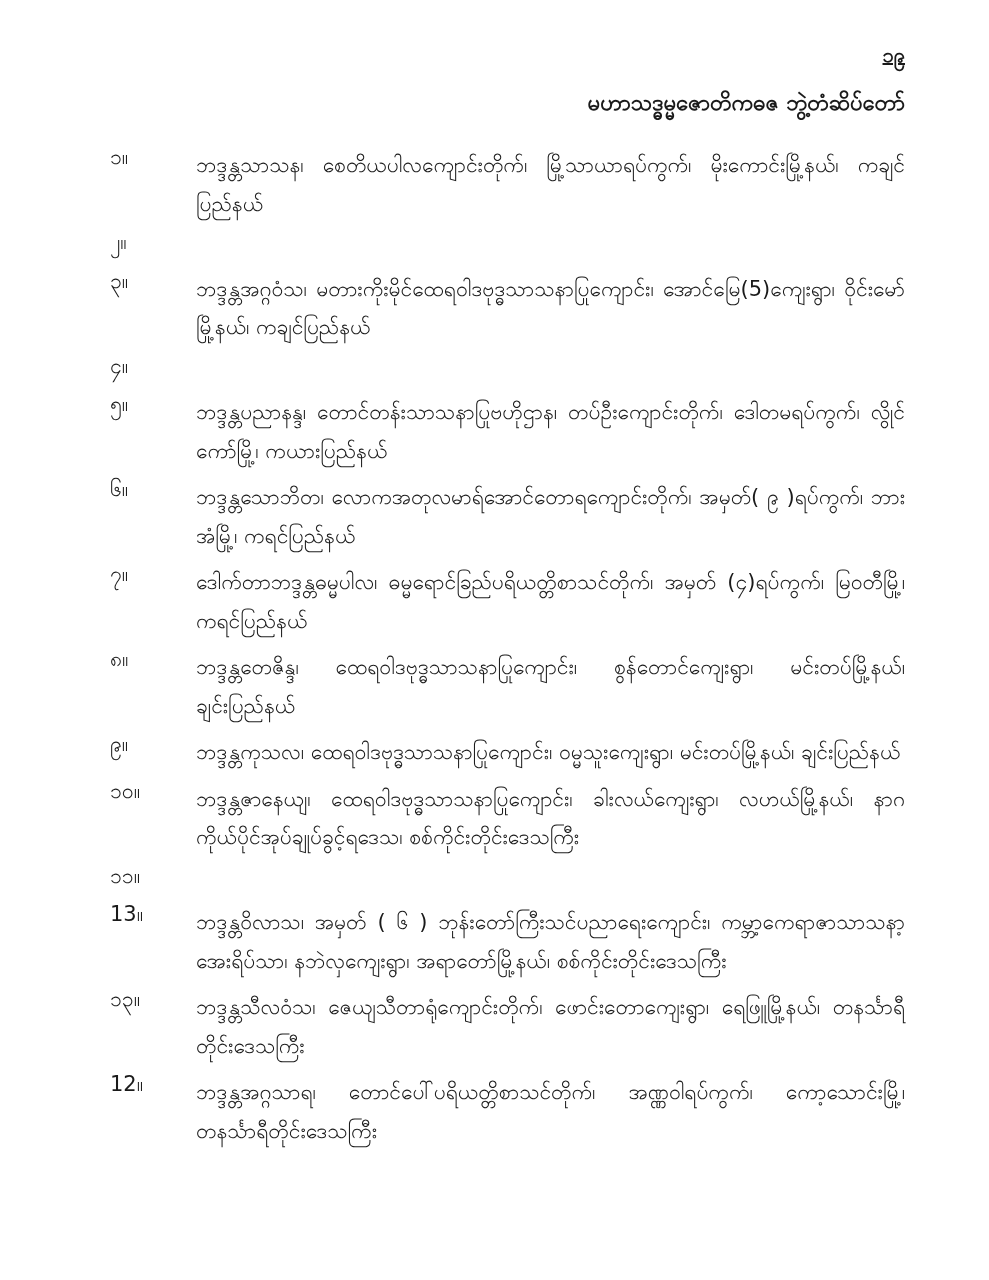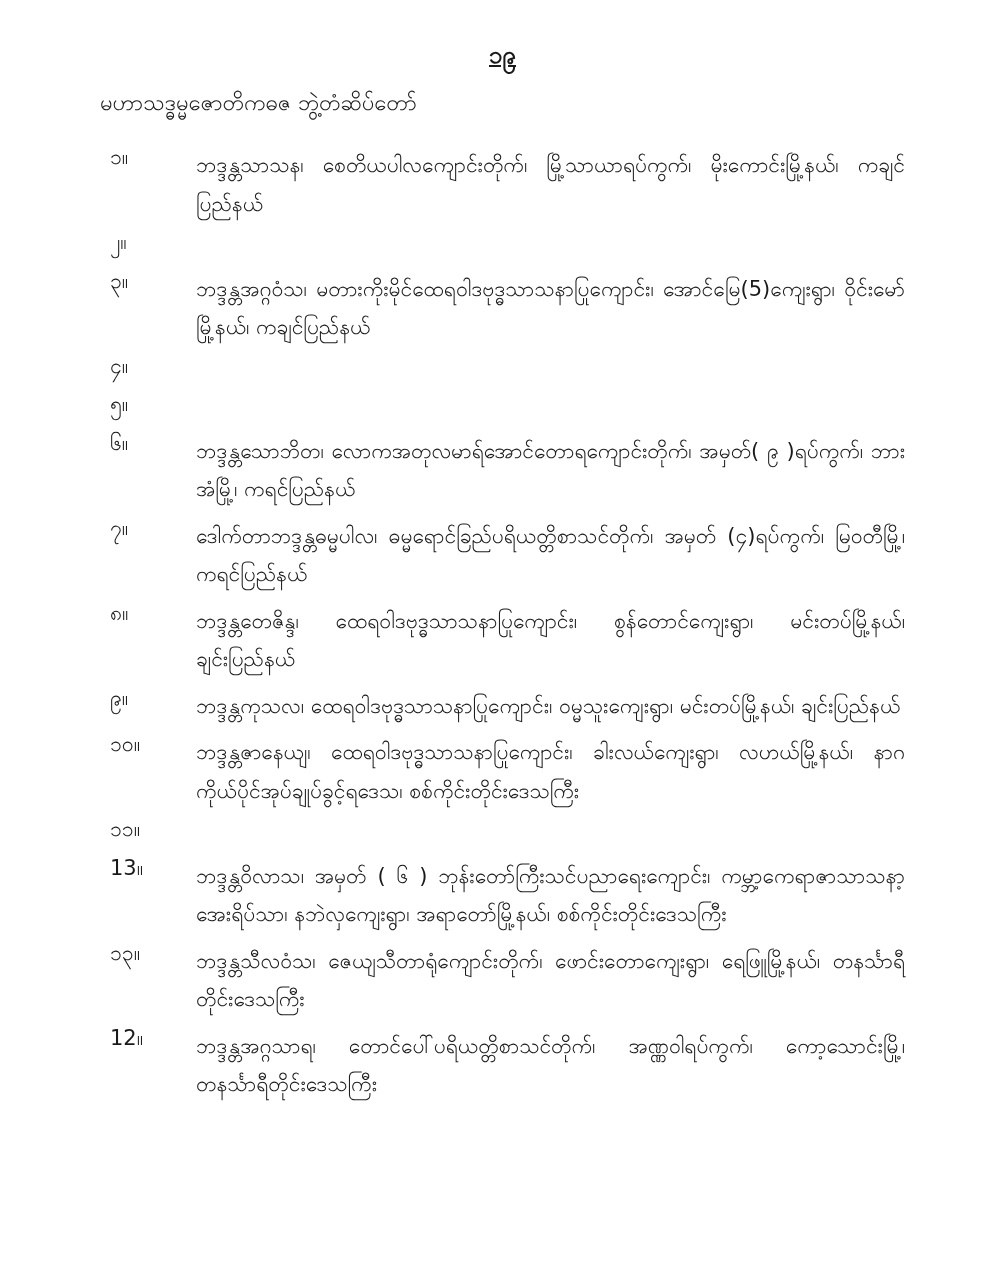--- a/index.html
+++ b/index.html
@@ -15,33 +15,33 @@
     -webkit-font-smoothing: antialiased;
   }
   .page {
     box-sizing: border-box;
     width: 989px;
     height: 1280px;
     padding: 40px 84px 30px 110px;
     overflow: hidden;
   }
   .page-number {
-    text-align: center;
-    font-size: 24px;
+    text-align: right;
+    font-size: 20px;
     font-weight: bold;
     line-height: 30px;
     margin-bottom: 16px;
     
     margin-left: -10px;
     text-decoration: underline;
   }
   .doc-title {
-    text-align: left;
+    text-align: right;
     font-size: 22px;
-    font-weight: normal;
+    font-weight: bold;
     line-height: 34px;
     margin-bottom: 18px;
     margin-left: -10px;
   }
   .list {
     font-size: 21px;
     line-height: 38.5px;
   }
   .row {
     display: flex;
@@ -82,20 +82,21 @@
       <div class="num">၃။</div>
       <div class="txt">ဘဒ္ဒန္တအဂ္ဂဝံသ၊ မတားကိုးမိုင်ထေရဝါဒဗုဒ္ဓသာသနာပြုကျောင်း၊ အောင်မြေ(5)ကျေးရွာ၊ ဝိုင်းမော် မြို့နယ်၊ ကချင်ပြည်နယ်</div>
     </div>
 
     <div class="row">
       <div class="num">၄။</div>
     </div>
 
     <div class="row">
       <div class="num">၅။</div>
+      <div class="txt">ဘဒ္ဒန္တပညာနန္ဒ၊ တောင်တန်းသာသနာပြုဗဟိုဌာန၊ တပ်ဦးကျောင်းတိုက်၊ ဒေါတမရပ်ကွက်၊ လွိုင်ကော်မြို့၊ ကယားပြည်နယ်</div>
     </div>
 
     <div class="row">
       <div class="num">၆။</div>
       <div class="txt">ဘဒ္ဒန္တသောဘိတ၊ လောကအတုလမာရ်အောင်တောရကျောင်းတိုက်၊ အမှတ်( ၉ )ရပ်ကွက်၊ ဘားအံမြို့၊ ကရင်ပြည်နယ်</div>
     </div>
 
     <div class="row">
       <div class="num">၇။</div>
       <div class="txt">ဒေါက်တာဘဒ္ဒန္တဓမ္မပါလ၊ ဓမ္မရောင်ခြည်ပရိယတ္တိစာသင်တိုက်၊ အမှတ် (၄)ရပ်ကွက်၊ မြဝတီမြို့၊ ကရင်ပြည်နယ်</div>

